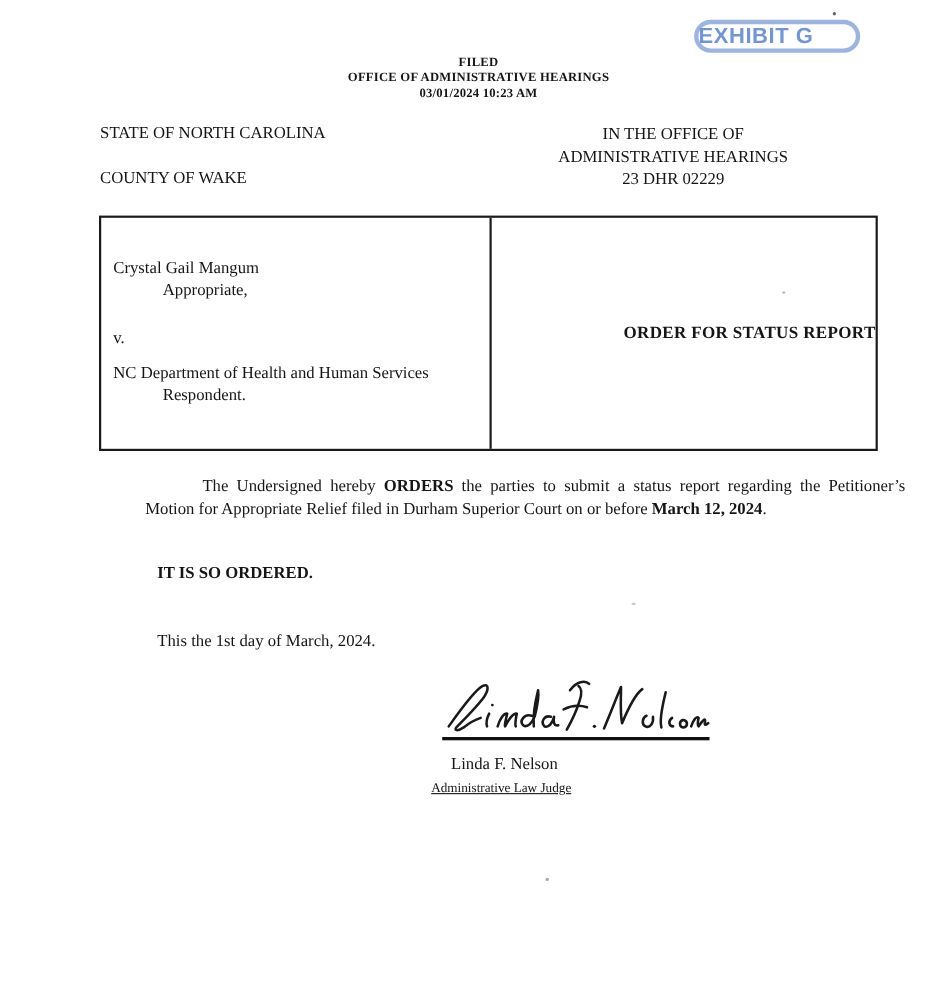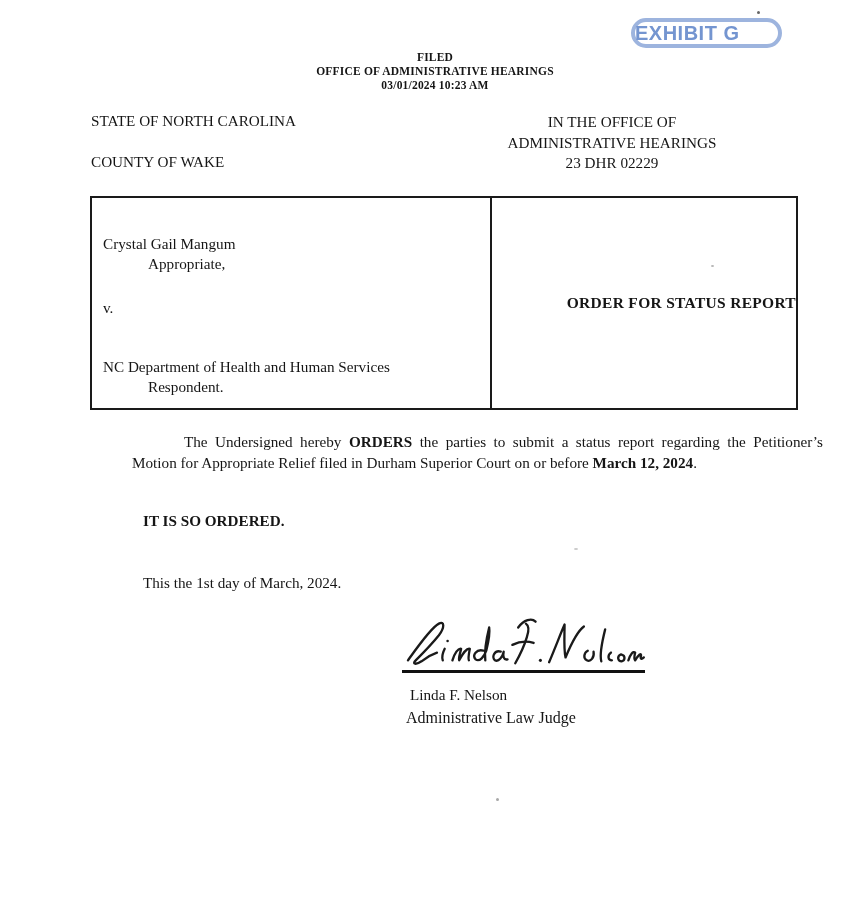--- a/index.html
+++ b/index.html
@@ -46,26 +46,26 @@
   }
 
   
   .caption-box {
     position: absolute; left: 90px; top: 196px;
     width: 708px; height: 214px;
     border: 2px solid #1a1a1a;
     display: flex;
   }
   .caption-left {
-    width: 398px; padding: 36px 16px 0 11px;
+    width: 353px; padding: 36px 16px 0 11px;
     font-size: 15.2px; line-height: 20px;
   }
   .caption-left .role { padding-left: 45px; }
   .caption-left .versus { margin-top: 24px; }
-  .caption-left .respondent-name { margin-top: 39px; }
+  .caption-left .respondent-name { margin-top: 12px; }
   .caption-right {
     flex: 1;
     border-left: 2px solid #1a1a1a;
     display: flex; align-items: center; justify-content: flex-end;
   }
   .doc-title { font-weight: 700; font-size: 15.5px; letter-spacing: 0.3px; }
 
   
   .order-paragraph {
     position: absolute; left: 91px; top: 432px; width: 691px;
@@ -81,21 +81,21 @@
     font-size: 15.2px;
   }
 
   
   .signature-svg { position: absolute; left: 400px; top: 612px; }
   .signature-line {
     position: absolute; left: 402px; top: 670px;
     width: 243px; height: 3px; background: #111;
   }
   .signer-name  { position: absolute; left: 410px; top: 686px; font-size: 15.2px; }
-  .signer-title { position: absolute; left: 406px; top: 709px; font-size: 16px; }
+  .signer-title { position: absolute; left: 392px; top: 709px; font-size: 12px; text-decoration: underline; }
 
   
   .speck { position: absolute; border-radius: 50%; }
   .speck-1 { left: 757px; top: 11px; width: 3px; height: 3px; background: #666; }
   .speck-2 { left: 711px; top: 265px; width: 3px; height: 2px; background: #b5b5b5; }
   .speck-3 { left: 496px; top: 798px; width: 3px; height: 3px; background: #a8a8a8; }
   .speck-4 { left: 574px; top: 548px; width: 4px; height: 2px; background: #c9c9c9; }
 </style>
 </head>
 <body>

